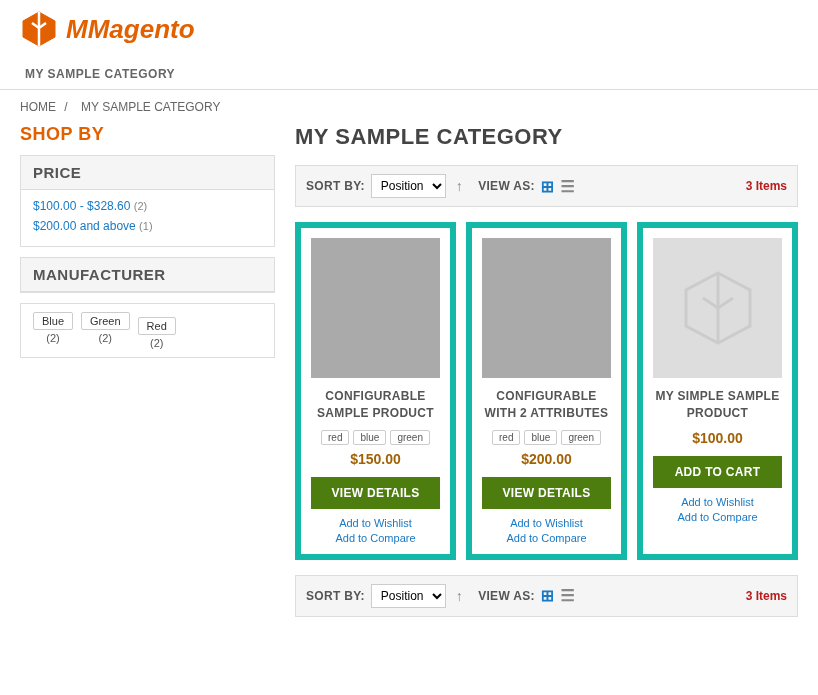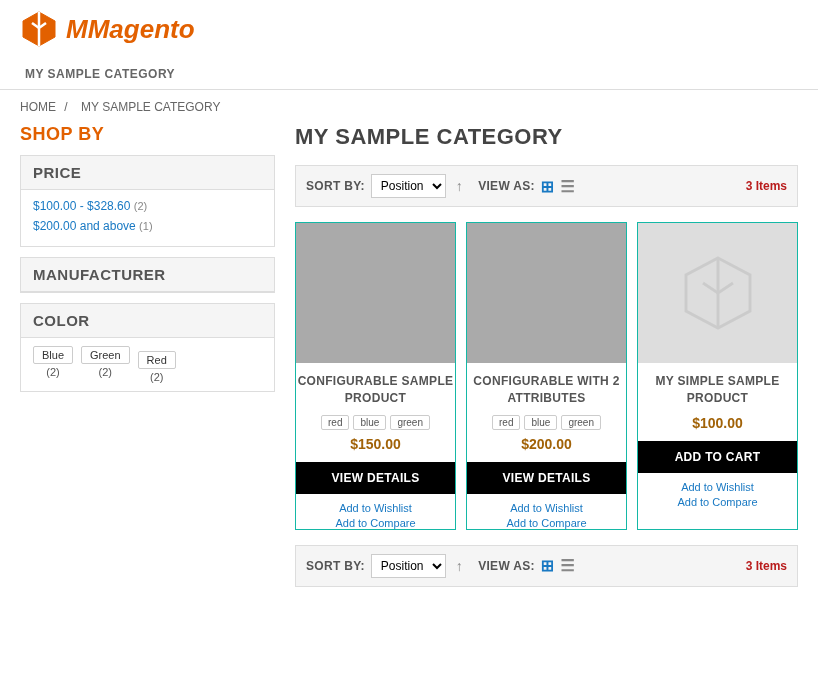--- a/index.html
+++ b/index.html
@@ -47,29 +47,29 @@
     .toolbar-sort { display: flex; align-items: center; gap: 6px; font-size: 12px; color: #555; text-transform: uppercase; font-weight: bold; letter-spacing: 0.3px; }
     .toolbar-sort select { border: 1px solid #ccc; padding: 3px 5px; font-size: 12px; background: #fff; }
     .sort-arrow { color: #888; font-size: 14px; cursor: pointer; margin-left: 4px; }
     .view-as { display: flex; align-items: center; gap: 6px; margin-left: 15px; font-size: 12px; color: #555; text-transform: uppercase; font-weight: bold; letter-spacing: 0.3px; text-align: center; }
     .view-icon { cursor: pointer; font-size: 16px; color: #888; }
     .view-icon.active { color: #1979c3; }
     .item-count { margin-left: auto; font-size: 12px; color: #b91c1c; font-weight: bold; }
 
     
     .product-grid { display: flex; gap: 10px; margin-bottom: 15px; }
-    .product-card { flex: 1; border: 1px solid #14b8a6; text-align: center; position: relative; }
+    .product-card { flex: 1; border: 6px solid #14b8a6; padding: 10px; text-align: center; position: relative; }
     .product-image { width: 100%; height: 140px; background: #aaa; margin-bottom: 10px; display: flex; align-items: center; justify-content: center; overflow: hidden; }
     .product-image.light { background: #ddd; }
     .product-image svg { width: 80px; height: 80px; opacity: 0.5; }
     .product-name { font-size: 12px; font-weight: bold; color: #555; text-transform: uppercase; letter-spacing: 0.3px; margin-bottom: 8px; line-height: 1.4; }
     .product-tags { display: flex; justify-content: center; gap: 4px; margin-bottom: 6px; flex-wrap: wrap; }
     .product-tag { border: 1px solid #ccc; padding: 1px 6px; font-size: 10px; color: #555; border-radius: 2px; }
     .product-price { color: #a16207; font-size: 14px; font-weight: bold; margin-bottom: 10px; }
-    .btn-primary { background: #000000; color: #fff; border: none; padding: 9px 14px; font-size: 12px; font-weight: bold; text-transform: uppercase; cursor: pointer; width: 100%; margin-bottom: 8px; letter-spacing: 0.3px; }
+    .btn-primary { background: #4d7c0f; color: #fff; border: none; padding: 9px 14px; font-size: 12px; font-weight: bold; text-transform: uppercase; cursor: pointer; width: 100%; margin-bottom: 8px; letter-spacing: 0.3px; }
     .product-links { display: flex; flex-direction: column; gap: 3px; }
     .product-links a { color: #1979c3; text-decoration: none; font-size: 11px; }
 
     
     .bottom-toolbar { display: flex; align-items: center; padding: 8px 10px; background: #f5f5f5; border: 1px solid #ddd; }
   </style>
 </head>
 <body>
 
 <div class="header">
@@ -115,21 +115,20 @@
           </a>
         </div>
       </div>
     </div>
 
     <div class="filter-section">
       <div class="filter-title">MANUFACTURER</div>
     </div>
 
     <div class="filter-section">
-      <div class="filter-title">COLOR</div>
       <div class="color-swatches">
         <div class="swatch-group">
           <span class="swatch">Blue</span>
           <span class="swatch-count">(2)</span>
         </div>
         <div class="swatch-group">
           <span class="swatch">Green</span>
           <span class="swatch-count">(2)</span>
         </div>
         <div class="swatch-group" style="margin-top:5px;">

